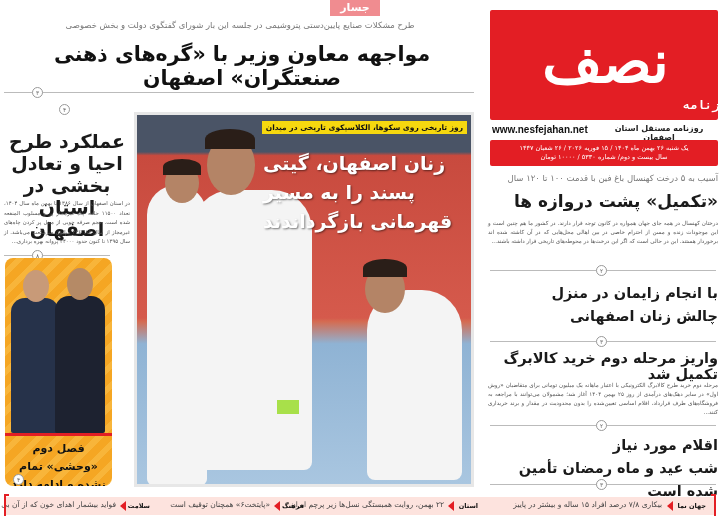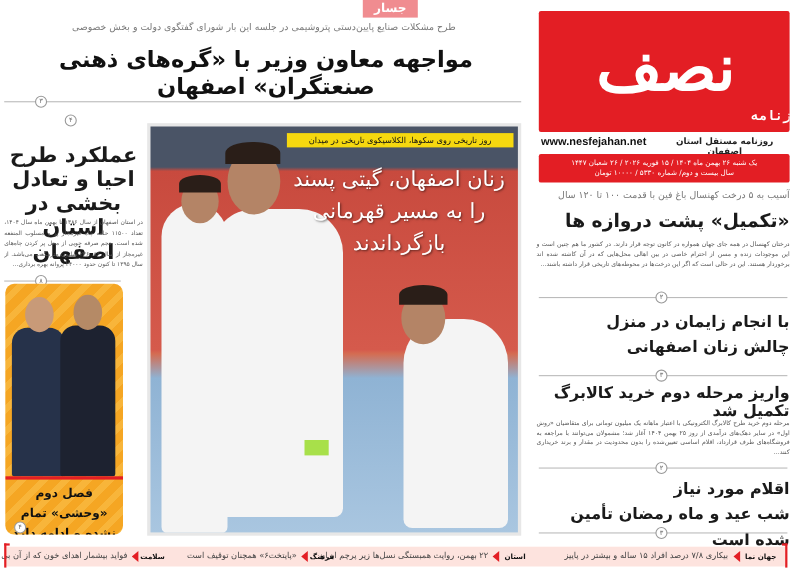--- a/index.html
+++ b/index.html
@@ -32,22 +32,22 @@
 
   
   .jesar { left: 330px; top: 0; width: 50px; height: 16px; background: #f08c90; color: #fff; font-weight: bold; font-size: 11px; text-align: center; line-height: 15px; }
   .top-kicker { left: 20px; top: 20px; width: 440px; text-align: center; font-size: 8.5px; color: #777; }
   .top-h1 { left: 4px; top: 42px; width: 476px; text-align: center; font-size: 20.5px; font-weight: bold; color: #111; letter-spacing: -0.5px; }
 
   
   .photo { left: 134px; top: 112px; width: 340px; height: 375px; background: #e7e7e7; padding: 3px; }
   .photo-inner { position: relative; width: 100%; height: 100%; overflow: hidden;
     background: linear-gradient(180deg, #4a5466 0%, #4a5466 10%, #c84a3e 11%, #d55a4c 55%, #d46c52 56%, #8fb3d4 62%, #a9c6e0 100%); }
-  .ph-caption { position: absolute; right: 4px; top: 6px; background: #f6d80f; color: #111; font-size: 7.5px; font-weight: normal; padding: 2px 20px; }
-  .ph-title { position: absolute; right: 8px; top: 34px; width: 200px; text-align: center; color: #fff; font-size: 19px; font-weight: normal; line-height: 29px; text-shadow: 1px 1px 2px rgba(0,0,0,0.5); }
+  .ph-caption { position: absolute; right: 4px; top: 6px; background: #f6d80f; color: #111; font-size: 7.5px; font-weight: bold; padding: 2px 4px; }
+  .ph-title { position: absolute; right: 8px; top: 34px; width: 200px; text-align: left; color: #fff; font-size: 19px; font-weight: bold; line-height: 29px; text-shadow: 1px 1px 2px rgba(0,0,0,0.5); }
   .player { position: absolute; background: #f4f4f4; border-radius: 40px 40px 8px 8px; }
   .head { position: absolute; border-radius: 50%; background: #b48466; }
   .hair { position: absolute; border-radius: 50% 50% 0 0; background: #2a1e18; }
 
   
   .lc { left: 4px; width: 126px; text-align: center; }
   .lc-h1 { top: 130px; font-size: 19px; font-weight: bold; line-height: 22px; }
   .lc-body { left: 4px; top: 199px; width: 126px; font-size: 5.4px; color: #555; line-height: 9.5px; text-align: justify; }
   .promo { left: 5px; top: 258px; width: 107px; height: 228px; border-radius: 8px; overflow: hidden;
     background: repeating-linear-gradient(135deg, #f5a623 0 8px, #f8b53a 8px 14px); }

